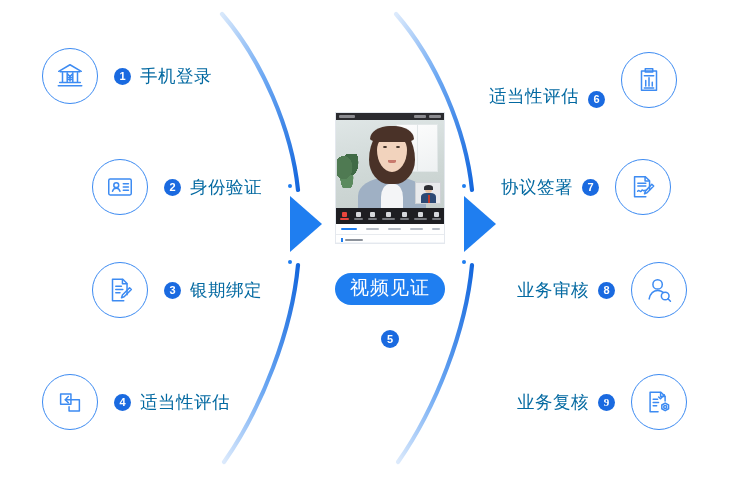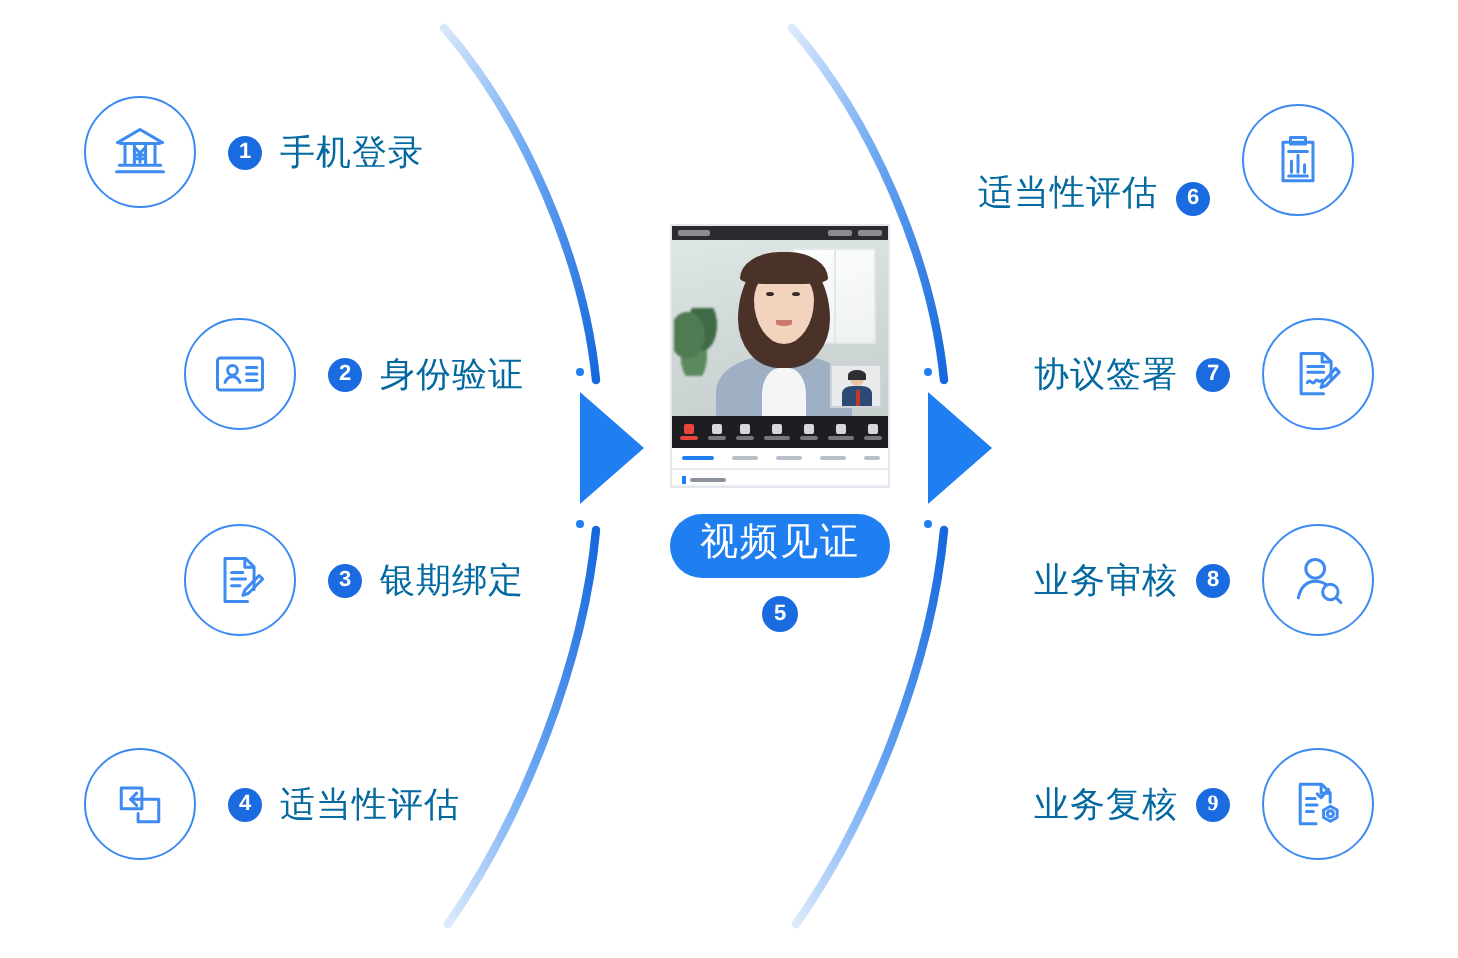--- a/index.html
+++ b/index.html
@@ -111,20 +111,21 @@
 
   
   #center-col {
     position: absolute;
     left: 335px;
     top: 112px;
     width: 110px;
     display: flex;
     flex-direction: column;
     align-items: center;
+    gap: 16px;
   }
 
   .phone {
     width: 110px;
     height: 132px;
     background: #f3f5f8;
     border: 1px solid #e4e8ee;
     box-sizing: border-box;
     overflow: hidden;
     position: relative;
@@ -431,21 +432,21 @@
       <svg width="30" height="30" viewBox="0 0 32 32" fill="none" stroke="#3d8bf2" stroke-width="1.6" stroke-linecap="round" stroke-linejoin="round">
         <path d="M8 6.5 H24 V27 H8 Z"></path>
         <path d="M12 4 H20 V7.5 H12 Z"></path>
         <path d="M11 11.5 H21"></path>
         <path d="M12.5 22.5 V16.5 M16 22.5 V13.5 M19.5 22.5 V18.5"></path>
         <path d="M11 24.5 H21"></path>
       </svg>
     </div>
   </div>
 
-  <div class="step right" style="right:42px; top:155px;margin-left:44px;">
+  <div class="step right" style="right:58px; top:155px;margin-left:44px;">
     <div class="step-label">协议签署</div>
     <div class="badge">7</div>
     <div class="icon-circle">
       <svg width="30" height="30" viewBox="0 0 32 32" fill="none" stroke="#3d8bf2" stroke-width="1.6" stroke-linecap="round" stroke-linejoin="round">
         <path d="M7 5 H18.5 L23 9.4 V19 M7 5 V26.5 H19"></path>
         <path d="M18.2 5.3 V9.6 H22.6"></path>
         <path d="M10.5 12 H19 M10.5 15 H19"></path>
         <path d="M10.3 20.6 C12 17.8 12.8 22.6 14.4 20 C15.8 17.7 16.4 21.6 18.2 19.3"></path>
         <path d="M25.4 13 L27.4 15 L20.3 22.2 L17.6 23.2 L18.6 20.4 Z"></path>
       </svg>

